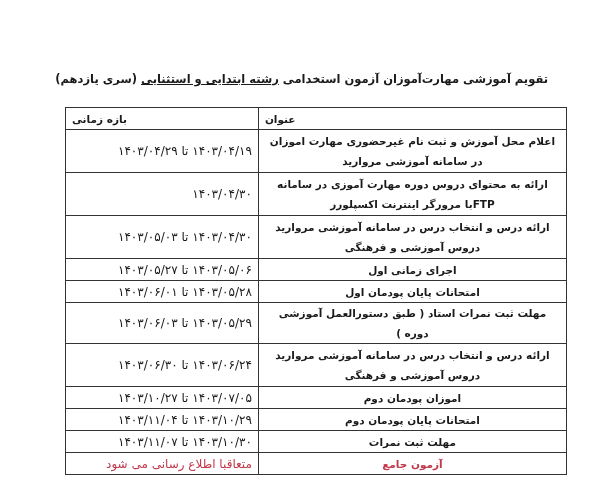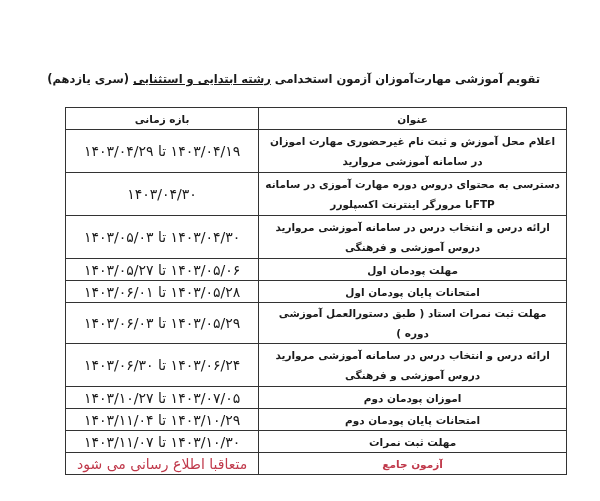--- a/index.html
+++ b/index.html
@@ -11,21 +11,21 @@
     width: 600px;
     height: 501px;
     position: relative;
     overflow: hidden;
     font-family: "DejaVu Sans", sans-serif;
     color: #1a1a1a;
   }
   .page-title {
     position: absolute;
     top: 72px;
-    left: 70px;
+    left: 78px;
     width: 470px;
     direction: rtl;
     font-size: 11.5px;
     font-weight: bold;
     white-space: nowrap;
   }
   .page-title .u {
     text-decoration: underline;
   }
   table.cal {
@@ -38,34 +38,33 @@
     font-size: 10.5px;
   }
   table.cal td, table.cal th {
     border: 1px solid #333;
     padding: 0 6px;
     vertical-align: middle;
   }
   table.cal th {
     height: 21px;
     font-weight: bold;
-    text-align: center;
+    text-align: left;
     font-size: 10.5px;
   }
   th.col-title { width: 305px; }
   th.col-date { width: 185px; }
   td.title {
     text-align: center;
     font-weight: bold;
     line-height: 20px;
   }
   td.date {
-    text-align: center;
     direction: rtl;
-    font-size: 14px;
+    font-size: 12px;
     letter-spacing: 0.3px;
   }
   tr.h2 td { height: 42px; }
   tr.h1 td { height: 21px; }
   .red { color: #c0394b; font-weight: normal; }
 </style>
 </head>
 <body>
 
 <div class="page-title">
@@ -78,29 +77,29 @@
       <th class="col-title">عنوان</th>
       <th class="col-date">بازه زمانی</th>
     </tr>
   </thead>
   <tbody>
     <tr class="h2">
       <td class="title">اعلام محل آموزش و ثبت نام غیرحضوری مهارت اموزان در سامانه آموزشی مروارید</td>
       <td class="date">۱۴۰۳/۰۴/۱۹ تا ۱۴۰۳/۰۴/۲۹</td>
     </tr>
     <tr class="h2">
-      <td class="title">دسترسی به محتوای دروس دوره مهارت آموزی در سامانه FTPبا مرورگر اینترنت اکسپلورر</td>
+      <td class="title">ارائه به محتوای دروس دوره مهارت آموزی در سامانه FTPبا مرورگر اینترنت اکسپلورر</td>
       <td class="date">۱۴۰۳/۰۴/۳۰</td>
     </tr>
     <tr class="h2">
       <td class="title">ارائه درس و انتخاب درس در سامانه آموزشی مروارید دروس آموزشی و فرهنگی</td>
       <td class="date">۱۴۰۳/۰۴/۳۰ تا ۱۴۰۳/۰۵/۰۳</td>
     </tr>
     <tr class="h1">
-      <td class="title">مهلت پودمان اول</td>
+      <td class="title">اجرای زمانی اول</td>
       <td class="date">۱۴۰۳/۰۵/۰۶ تا ۱۴۰۳/۰۵/۲۷</td>
     </tr>
     <tr class="h1">
       <td class="title">امتحانات پایان پودمان اول</td>
       <td class="date">۱۴۰۳/۰۵/۲۸ تا ۱۴۰۳/۰۶/۰۱</td>
     </tr>
     <tr class="h1">
       <td class="title">مهلت ثبت نمرات استاد ( طبق دستورالعمل آموزشی دوره )</td>
       <td class="date">۱۴۰۳/۰۵/۲۹ تا ۱۴۰۳/۰۶/۰۳</td>
     </tr>

